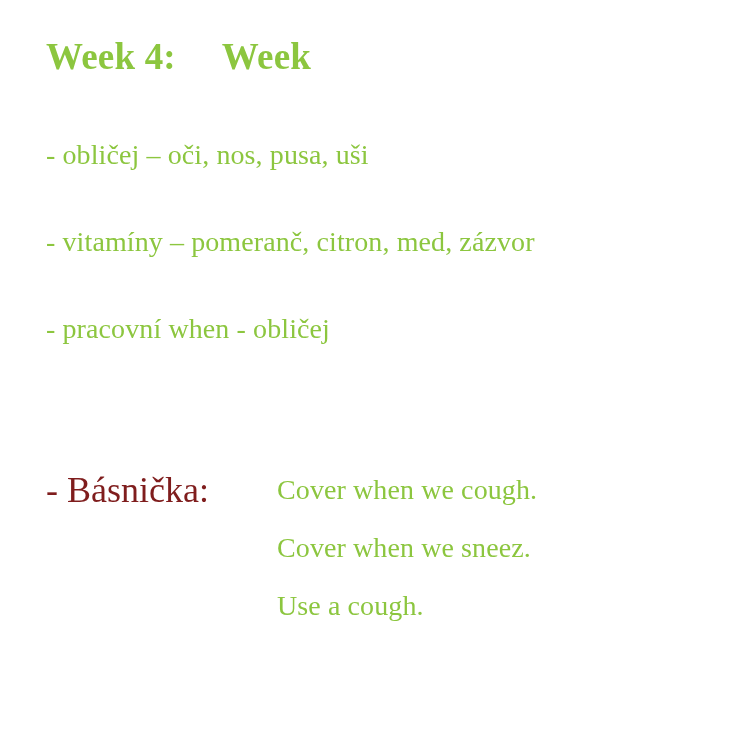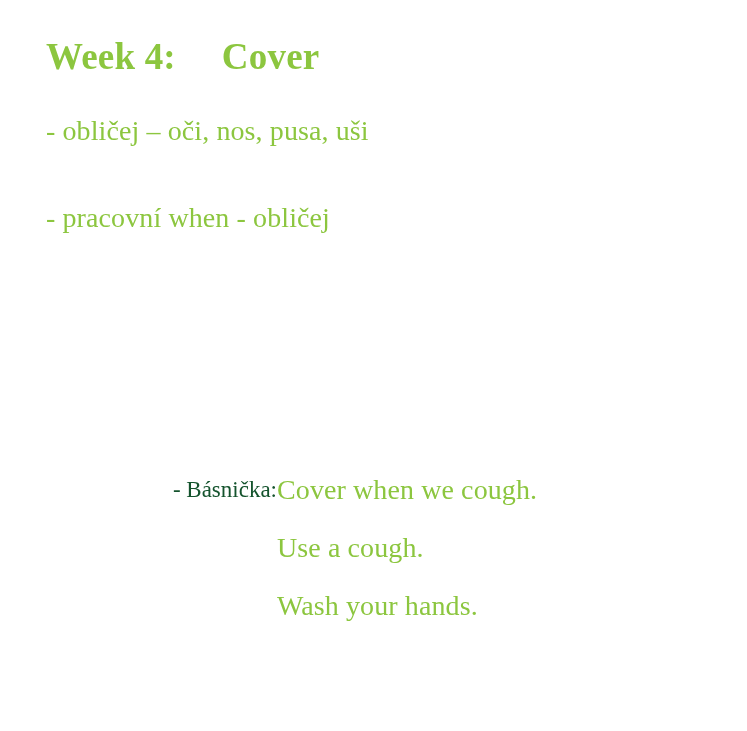--- a/index.html
+++ b/index.html
@@ -45,21 +45,21 @@
     width: 46px;
   }
   .title-main {
     display: inline-block;
   }
 
   
   .bullets {
     position: absolute;
     left: 46px;
-    top: 113px;
+    top: 137px;
     width: 690px;
   }
   .bullet-line {
     font-size: 28px;
     line-height: 36px;
     color: #8CC63F;
     white-space: nowrap;
     margin-bottom: 51px;
     letter-spacing: 0.1px;
   }
@@ -67,27 +67,26 @@
   
   .poem-block {
     position: absolute;
     left: 46px;
     top: 472px;
     width: 690px;
     display: flex;
     align-items: flex-start;
   }
   .poem-label {
-    font-size: 23px;
+    font-size: 36px;
     line-height: 36px;
-    color: #14532d;
+    color: #7f1d1d;
     white-space: nowrap;
     width: 231px;
     flex: 0 0 231px;
-    text-align: right;
   }
   .poem-lines {
     flex: 1 1 auto;
     font-family: Liberation Serif, serif;
   }
   .poem-line {
     font-size: 28px;
     line-height: 36px;
     color: #8CC63F;
     white-space: nowrap;
@@ -99,30 +98,31 @@
   }
 </style>
 </head>
 <body>
 
 <div class="slide">
 
   <div class="title-row">
     <span class="title-lead">Week 4:</span>
     <span class="title-gap"></span>
-    <span class="title-main">Cover</span>
+    <span class="title-main">Week</span>
   </div>
 
   <div class="bullets">
     <div class="bullet-line">- obličej – oči, nos, pusa, uši</div>
+    <div class="bullet-line">- vitamíny – pomeranč, citron, med, zázvor</div>
     <div class="bullet-line">- pracovní when - obličej</div>
   </div>
 
   <div class="poem-block">
     <div class="poem-label">- Básnička:</div>
     <div class="poem-lines">
       <div class="poem-line">Cover when we cough.</div>
+      <div class="poem-line">Cover when we sneez.</div>
       <div class="poem-line">Use a cough.</div>
-      <div class="poem-line">Wash your hands.</div>
     </div>
   </div>
 
 </div>
 
 </body></html>

